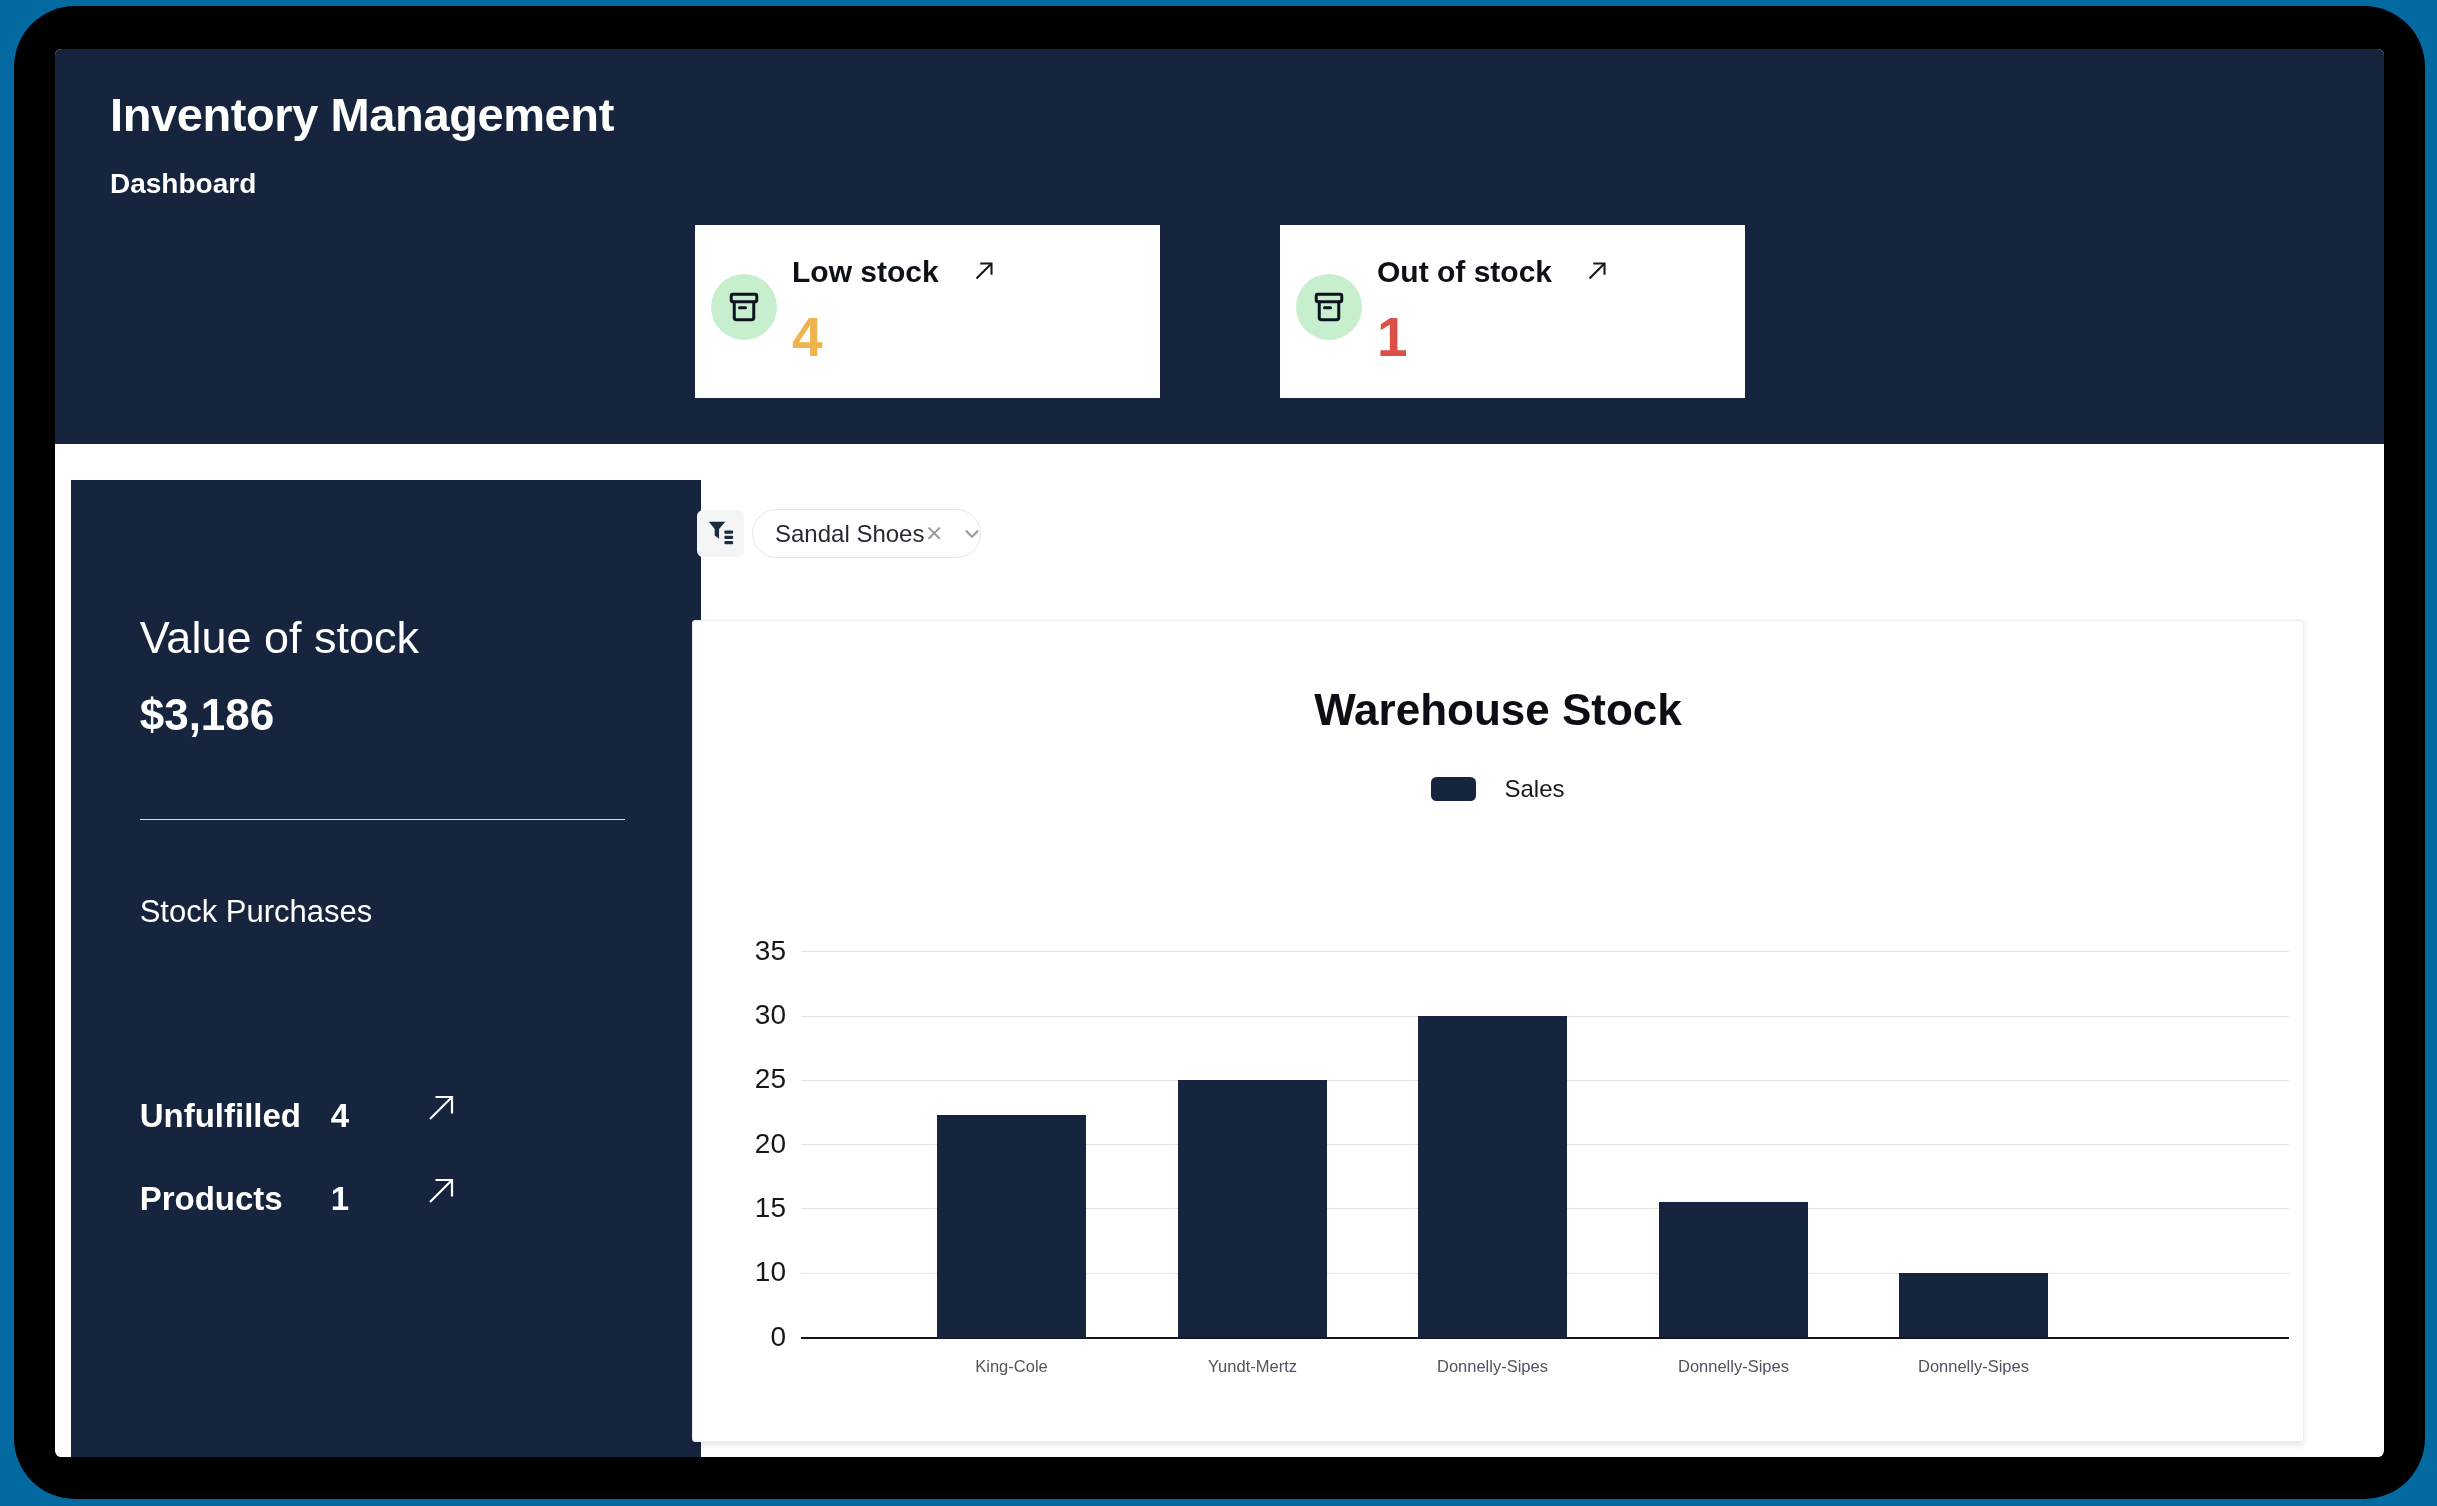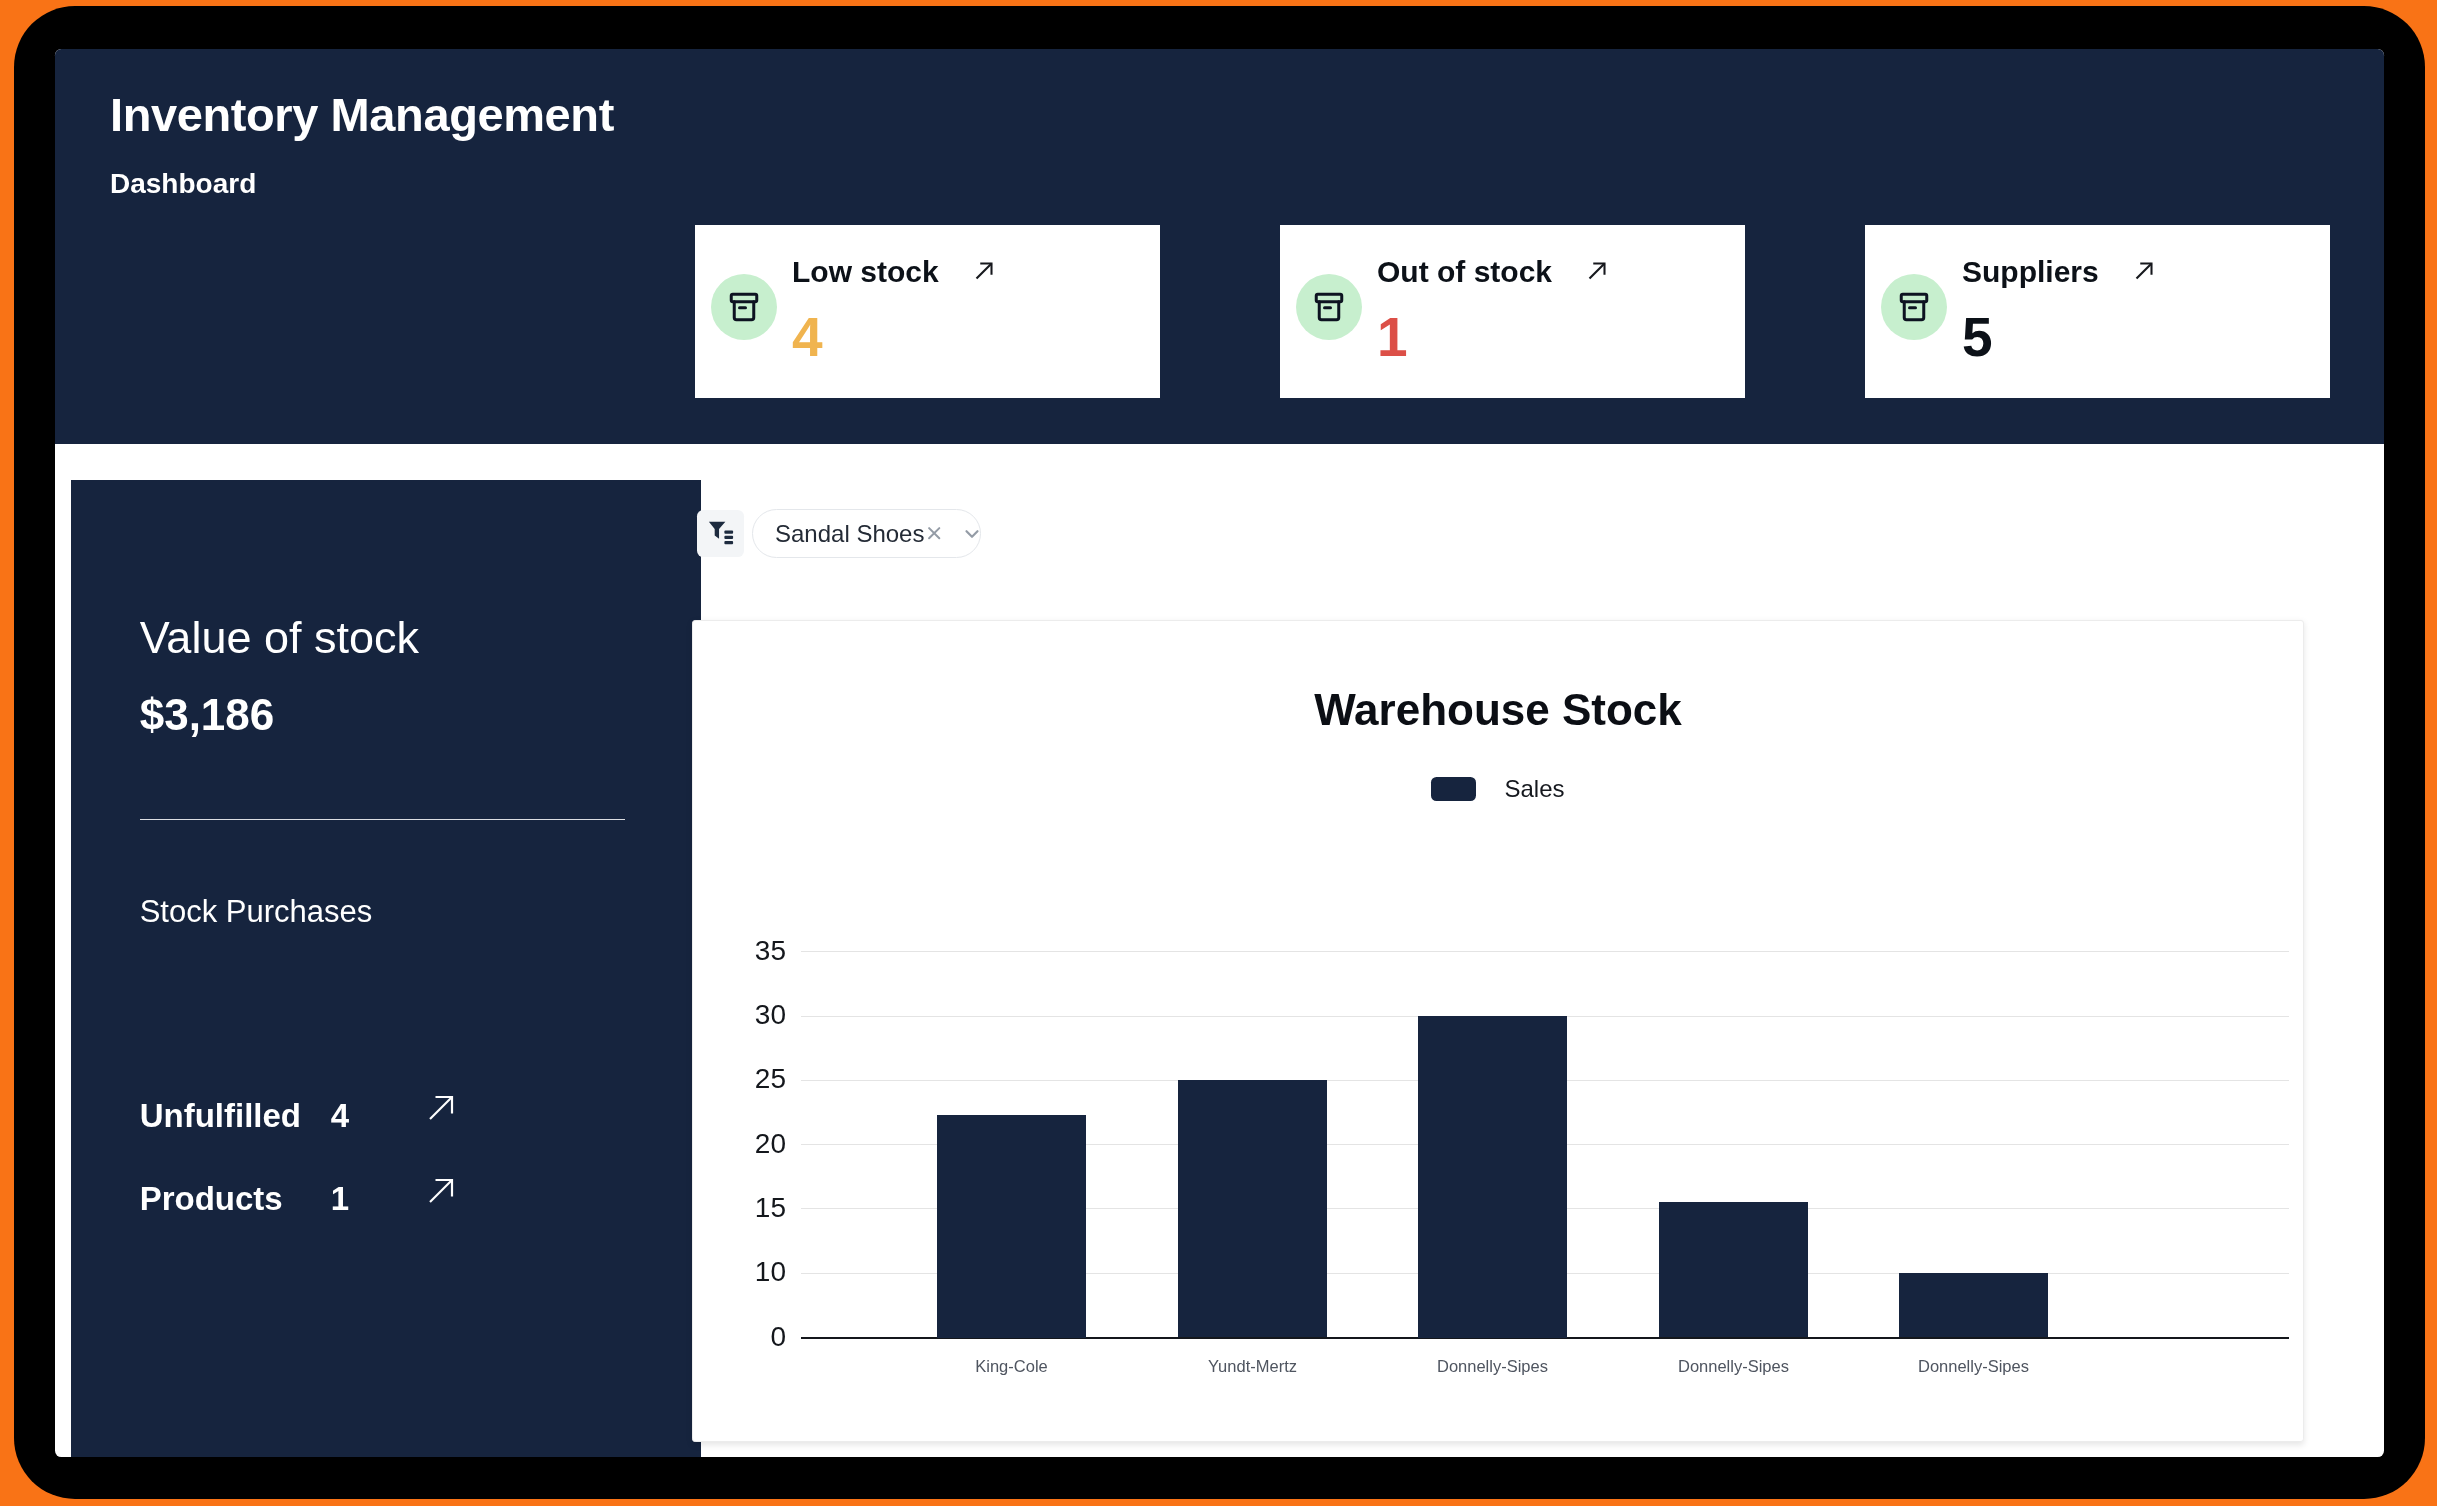--- a/index.html
+++ b/index.html
@@ -1,17 +1,17 @@
 <!DOCTYPE html>
 <html style="font-size:12.5px"><head>
 <meta charset="utf-8">
 <style>
   html,body{margin:0;padding:0;background:#4e6572;overflow:hidden;}
   *{box-sizing:border-box;font-family:"Liberation Sans",sans-serif;}
-  .stage{position:relative;width:2438px;height:1507px;background:#f97316;}
+  .stage{position:relative;width:2438px;height:1507px;background:#0369a1;}
   .bezel{position:absolute;left:14px;top:6.3px;width:2411px;height:1493px;background:#000;border-radius:61px;}
   .screen{position:absolute;left:55px;top:49px;width:2329px;height:1408px;background:#ffffff;border-radius:6.3px;overflow:hidden;}
 
   
   .header-band{position:absolute;left:0;top:0;width:2329px;height:395px;background:#16243e;}
   .app-title{position:absolute;left:55px;top:38px;color:#fff;font-size:47px;font-weight:700;letter-spacing:-0.4px;}
   .app-subtitle{position:absolute;left:55px;top:119px;color:#fff;font-size:28px;font-weight:700;}
 
   
   .stat-card{position:absolute;top:176px;width:465px;height:173px;background:#fff;}
@@ -92,37 +92,20 @@
         <div class="label-row">
           <span class="label">Out of stock</span>
           <span><svg width="30" height="30" viewBox="0 0 32 32" fill="none" stroke="#16181d" stroke-width="2.2">
                 <path d="M8 24 L24 8"></path>
                 <path d="M12 8 H24 V20"></path>
               </svg></span>
         </div>
         <div class="value" style="color: rgb(220, 79, 71);">1</div>
       </div>
 
-      <div class="stat-card" style="left:1810px">
-        <div class="icon-circle">
-          <svg width="36" height="36" viewBox="0 0 24 24" fill="none" stroke="#0d1321" stroke-width="2" stroke-linecap="round" stroke-linejoin="round">
-              <rect x="3.5" y="3.5" width="17" height="5" rx="1"></rect>
-              <path d="M5.5 8.5 V19 a1.5 1.5 0 0 0 1.5 1.5 h10 a1.5 1.5 0 0 0 1.5 -1.5 V8.5"></path>
-              <path d="M9 12.5 h4"></path>
-            </svg>
-        </div>
-        <div class="label-row">
-          <span class="label">Suppliers</span>
-          <span><svg width="30" height="30" viewBox="0 0 32 32" fill="none" stroke="#16181d" stroke-width="2.2">
-                <path d="M8 24 L24 8"></path>
-                <path d="M12 8 H24 V20"></path>
-              </svg></span>
-        </div>
-        <div class="value" style="color: rgb(12, 17, 24);">5</div>
-      </div>
     </div>
 
     <div class="side-panel">
       <div class="stock-value-label">Value of stock</div>
       <div class="stock-value-amount">$3,186</div>
       <div class="side-divider"></div>
       <div class="purchases-title">Stock Purchases</div>
 
       <div class="purchase-row" style="top:617px">
         <span class="p-label">Unfulfilled</span>

